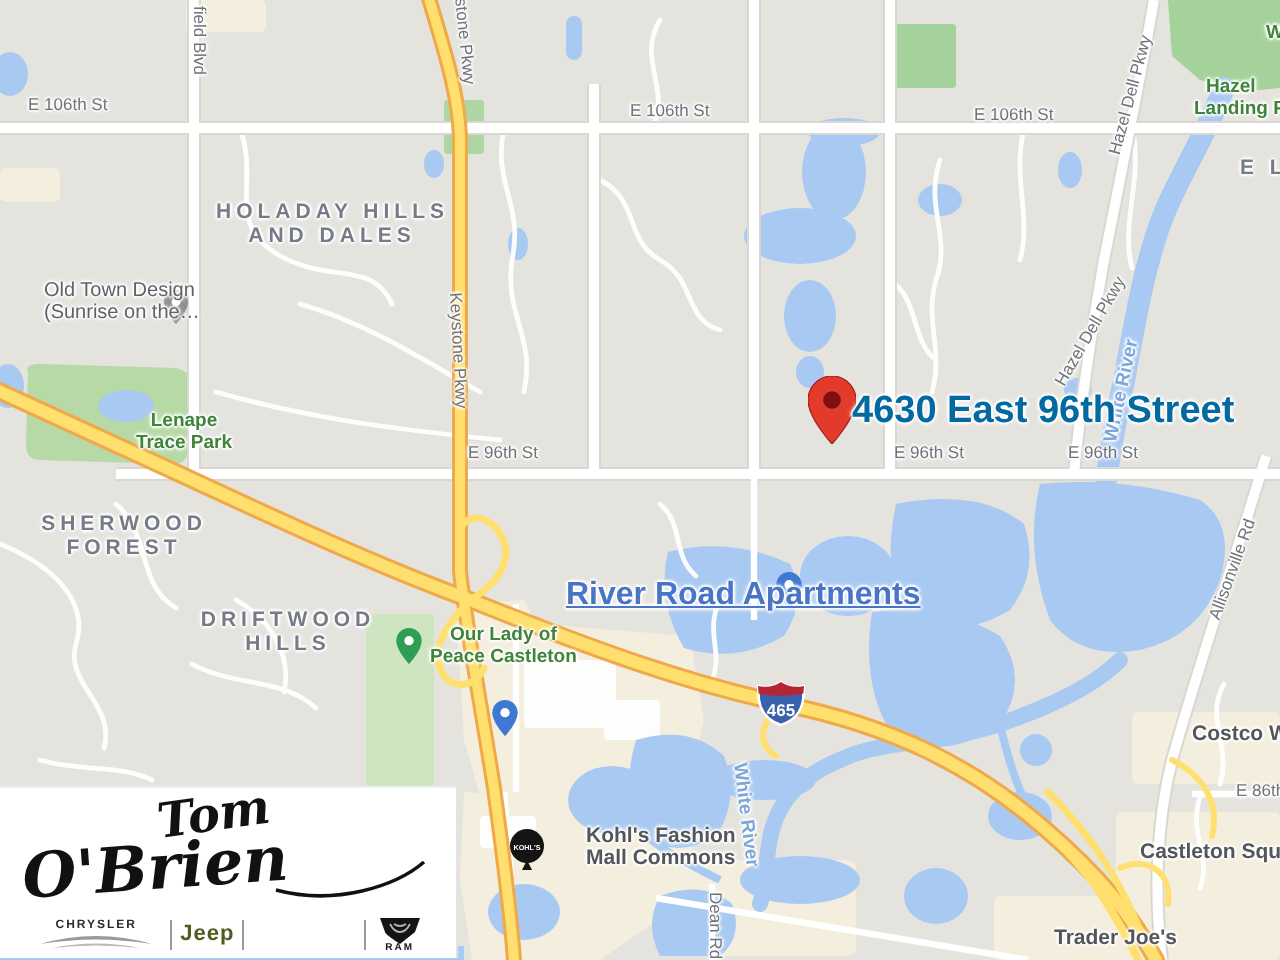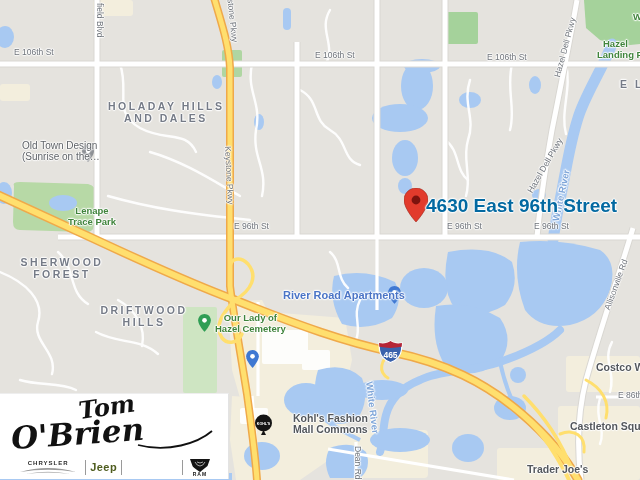--- a/index.html
+++ b/index.html
@@ -10,21 +10,21 @@
        text-shadow:-1px 0 1px rgba(255,255,255,.95),1px 0 1px rgba(255,255,255,.95),
                    0 -1px 1px rgba(255,255,255,.95),0 1px 1px rgba(255,255,255,.95),0 0 3px #fff;}
   .street{font-size:8.5px;color:#6f747b;}
   .rot{transform-origin:0 0;}
   .hood{font-size:10.5px;font-weight:bold;color:#757b87;letter-spacing:2.5px;text-align:center;}
   .hood span{display:block;line-height:12px;}
   .parklbl{font-size:9.5px;font-weight:bold;color:#40843c;text-align:center;}
   .parklbl span{display:block;line-height:11px;}
   .poi{font-size:10.5px;font-weight:bold;color:#53575c;}
   .poi span{display:block;line-height:11px;margin-left:17px;}
-  .poiblue{font-size:11px;font-weight:bold;color:#4a74c6;}
+  .poiblue{font-size:16px;font-weight:bold;color:#4a74c6;text-decoration:underline;}
   .poiblue span{display:block;line-height:11px;text-align:center;}
   .waterlbl{font-size:9.5px;font-weight:bold;color:#7fa6d9;}
   .markerlbl{font-size:19px;font-weight:bold;color:#0369a1;}
   .pin{position:absolute;}
   
   #logo-box{position:absolute;left:0;top:393px;width:228px;height:85px;background:#fff;
             border-right:1px solid #e3e3e3;border-top:1px solid #eee;}
   #brand-row{position:absolute;left:3px;top:62px;width:222px;height:22px;display:flex;
              align-items:center;justify-content:center;}
   .brand-sep{width:1px;height:15px;background:#9a9a9a;margin:0 4px;flex:none;}
@@ -234,21 +234,21 @@
   <div class="lbl hood" style="left:620px;top:79px">E L</div>
 
   <div class="lbl parklbl" style="left:66px;top:205px;width:52px">
     <span>Lenape</span>
     <span>Trace Park</span>
   </div>
   <div class="lbl parklbl" style="left:603px;top:39px">Hazel</div>
   <div class="lbl parklbl" style="left:597px;top:50px">Landing Park</div>
   <div class="lbl parklbl" style="left:215px;top:312px;text-align:center">
     <span>Our Lady of</span>
-    <span>Hazel Cemetery</span>
+    <span>Peace Castleton</span>
   </div>
   <div class="lbl parklbl" style="left:633px;top:12px">W</div>
 
   <div class="lbl waterlbl rot" style="left:551px;top:220px;transform:rotate(-78deg)">White River</div>
   <div class="lbl waterlbl rot" style="left:374px;top:381px;transform:rotate(83deg)">White River</div>
 
   <div class="lbl poi" style="left:5px;top:140px;font-weight:normal;color:#5f6368;font-size:10px">
     <span>Old Town Design</span>
     <span>(Sunrise on the…</span>
   </div>

